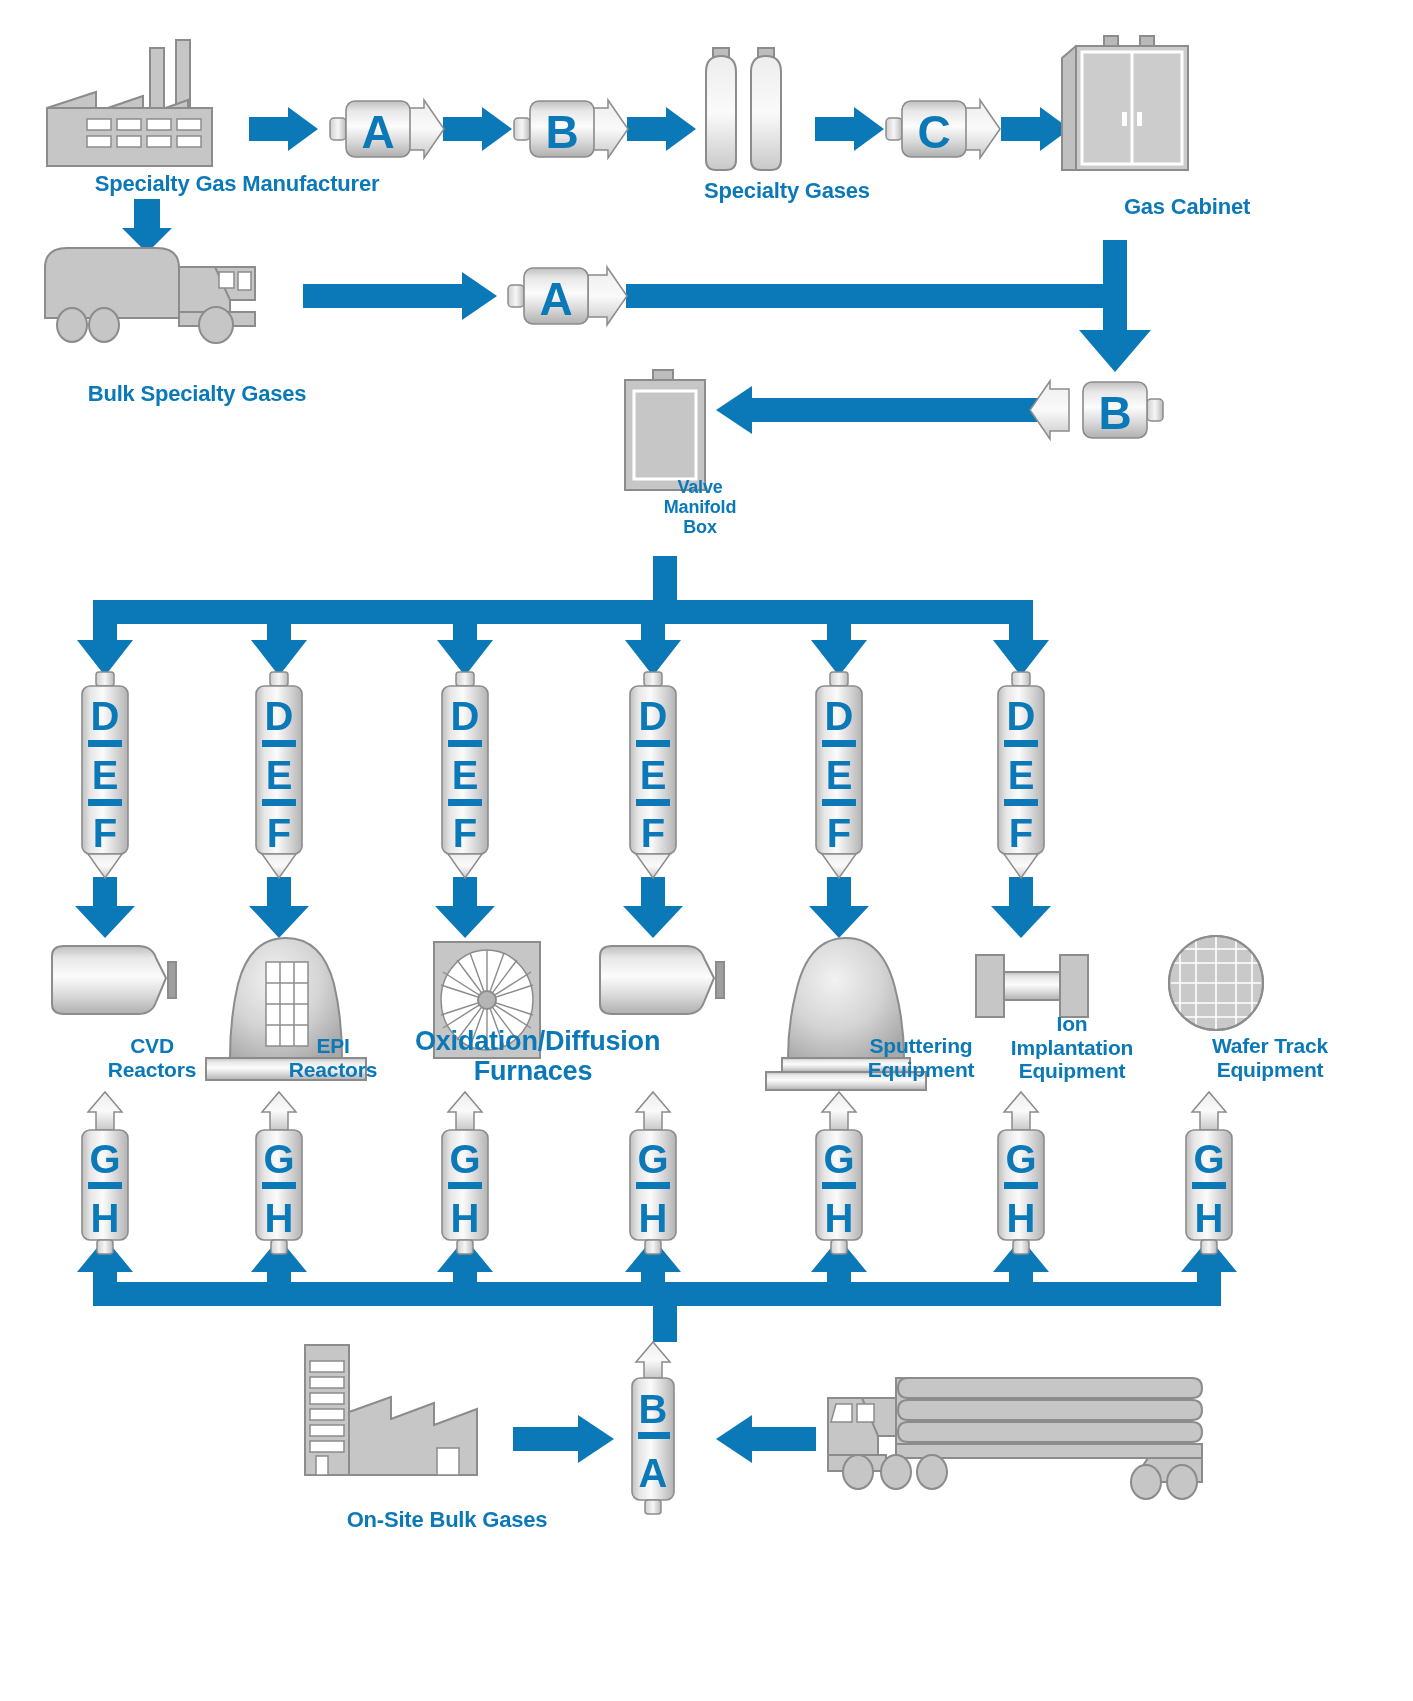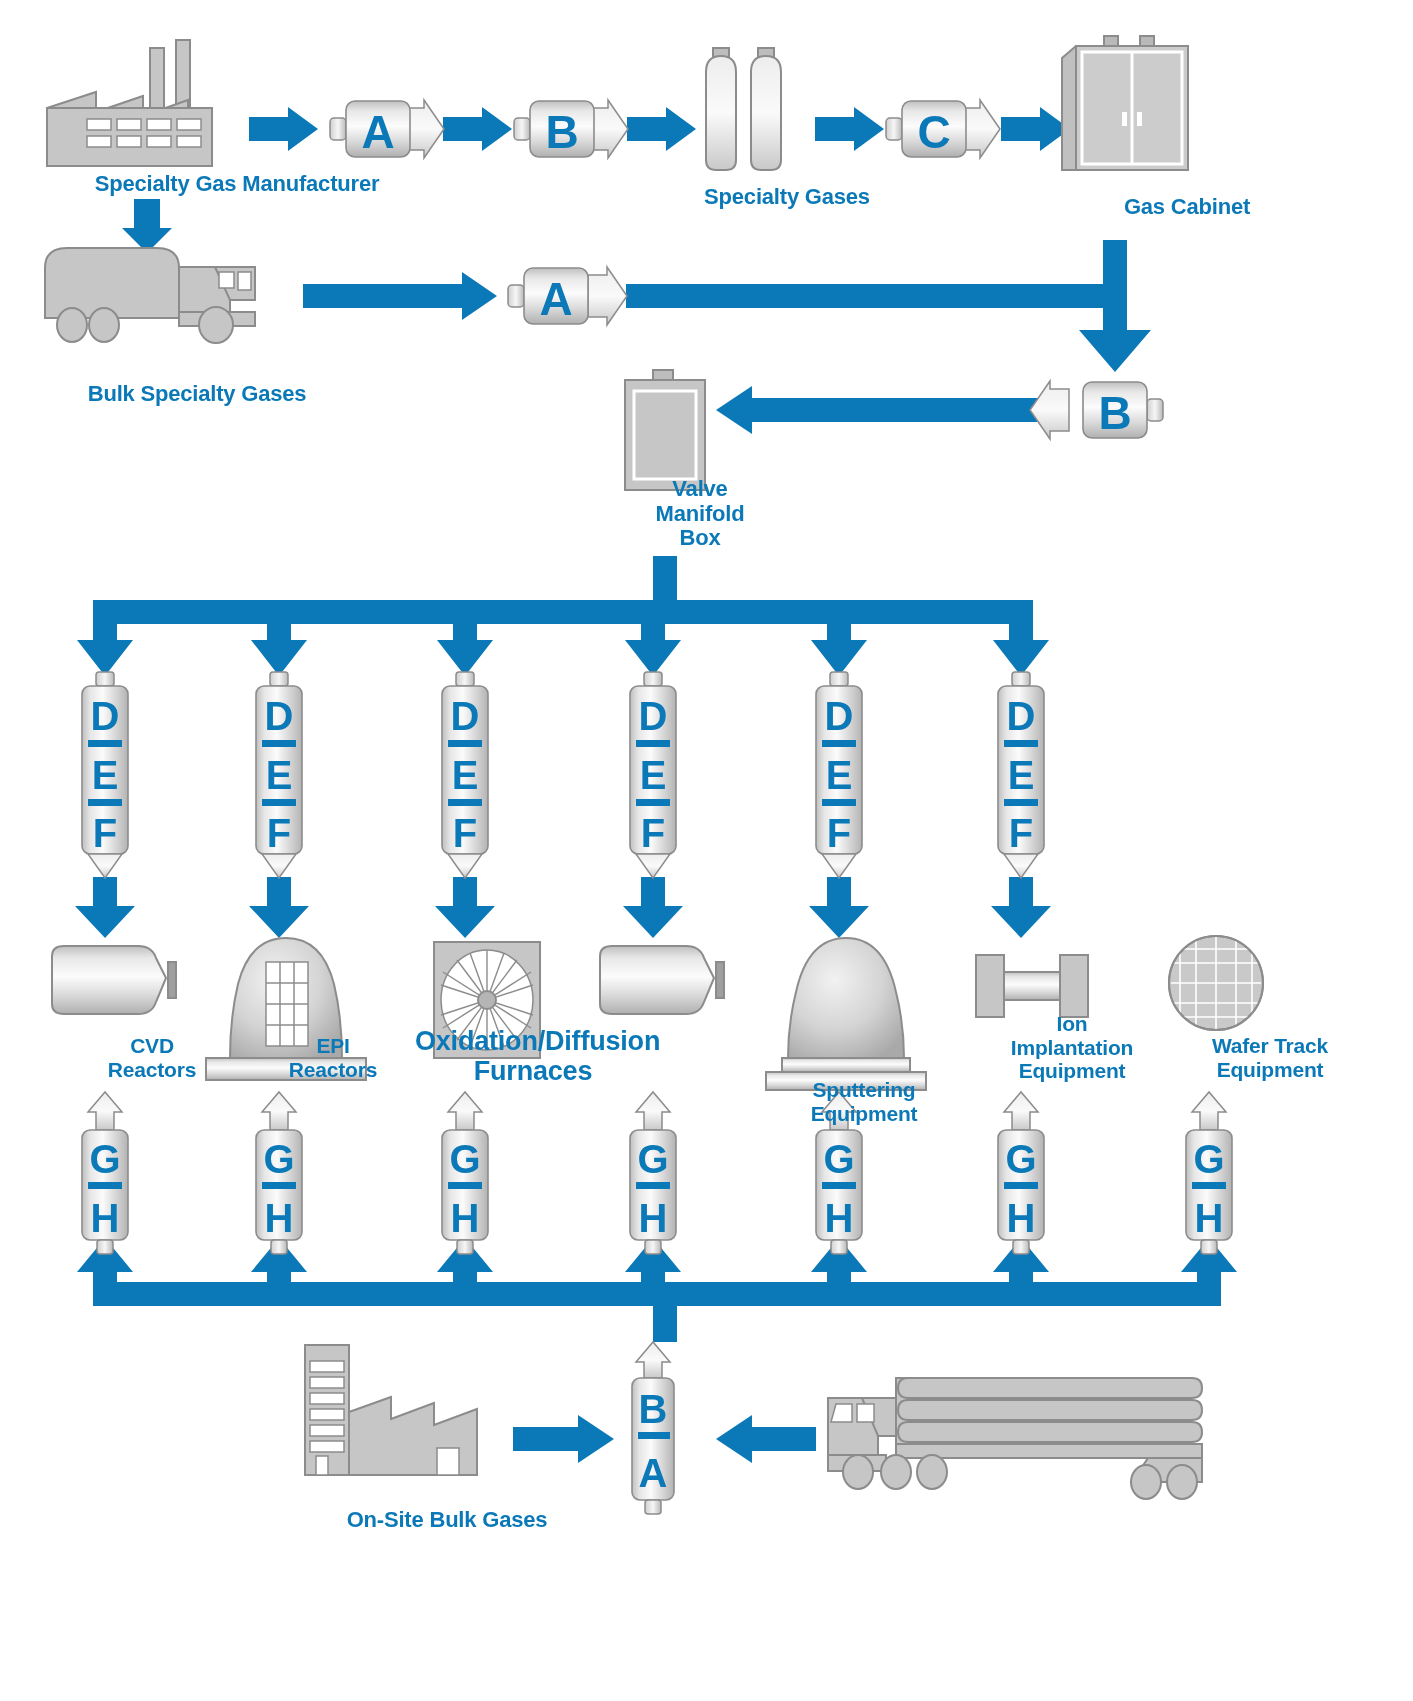--- a/index.html
+++ b/index.html
@@ -512,27 +512,27 @@
       <rect x="632" y="1378" width="42" height="122" rx="8" fill="url(#gMetalV)" stroke="#8c8c8c" stroke-width="1.6"></rect>
       <rect x="645" y="1500" width="16" height="14" rx="3" fill="url(#gNub)" stroke="#8c8c8c" stroke-width="1.5"></rect>
       <text class="modtxt" x="653" y="1423" font-size="40" text-anchor="middle">B</text>
       <rect x="638" y="1432" width="32" height="7" fill="#0b79b8"></rect>
       <text class="modtxt" x="653" y="1487" font-size="40" text-anchor="middle">A</text>
     </g>
   </svg>
 
   <div class="lbl" style="left:0px;top:172px;width:380px;font-size:22px;">Specialty Gas Manufacturer</div>
 
-  <div class="lbl" style="left:630px;top:185px;width:220px;font-size:22px;">Specialty Gases</div>
+  <div class="lbl" style="left:630px;top:179px;width:220px;font-size:22px;">Specialty Gases</div>
 
   <div class="lbl" style="left:1020px;top:195px;width:240px;font-size:22px;">Gas Cabinet</div>
 
   <div class="lbl" style="left:0px;top:348px;width:300px;font-size:22px;margin-top:34px;">Bulk Specialty Gases</div>
 
-  <div class="lbl" style="left:573px;top:477px;width:160px;font-size:22px;">
+  <div class="lbl" style="left:573px;top:477px;width:160px;font-size:18px;">
     <div>Valve</div>
     <div>Manifold</div>
     <div>Box</div>
   </div>
 
   <div class="lbl" style="left:25px;top:1034px;width:160px;font-size:21px;">
     <div>CVD</div>
     <div>Reactors</div>
   </div>
 
@@ -540,21 +540,21 @@
     <div>EPI</div>
     <div>Reactors</div>
   </div>
 
   <div class="lbl" style="left:368px;top:1026px;width:236px;font-size:27px;">
     <div>Oxidation/Diffusion</div>
     <div>Furnaces</div>
   </div>
 
 
-  <div class="lbl" style="left:727px;top:1034px;width:180px;font-size:21px;margin-top:44px;">
+  <div class="lbl" style="left:784px;top:1034px;width:180px;font-size:21px;">
     <div>Sputtering</div>
     <div>Equipment</div>
   </div>
 
   <div class="lbl" style="left:930px;top:1012px;width:190px;font-size:21px;">
     <div>Ion</div>
     <div>Implantation</div>
     <div>Equipment</div>
   </div>
 

